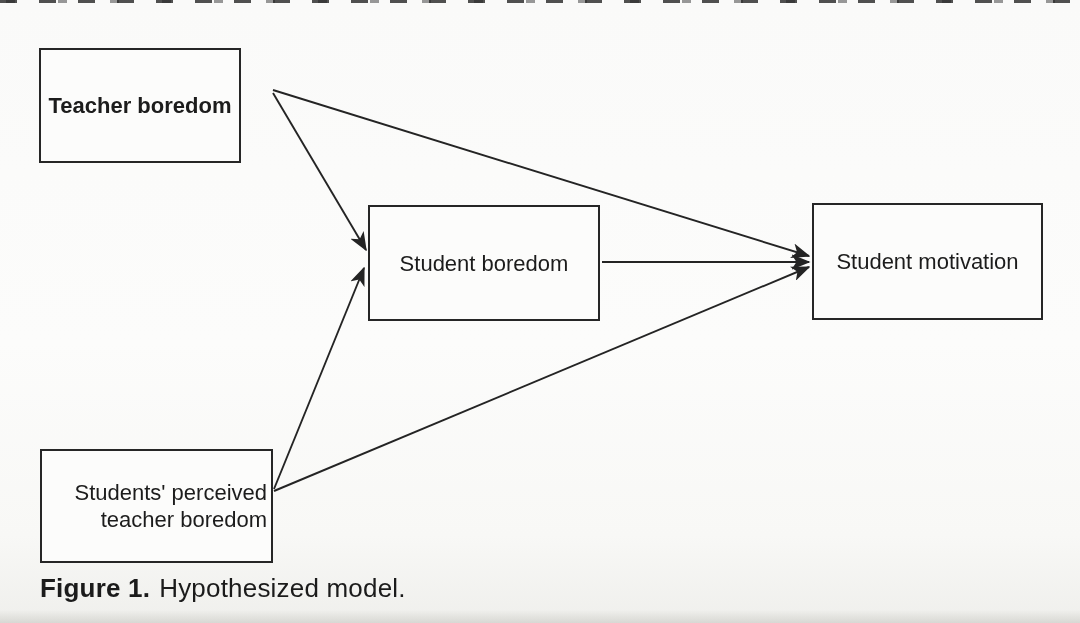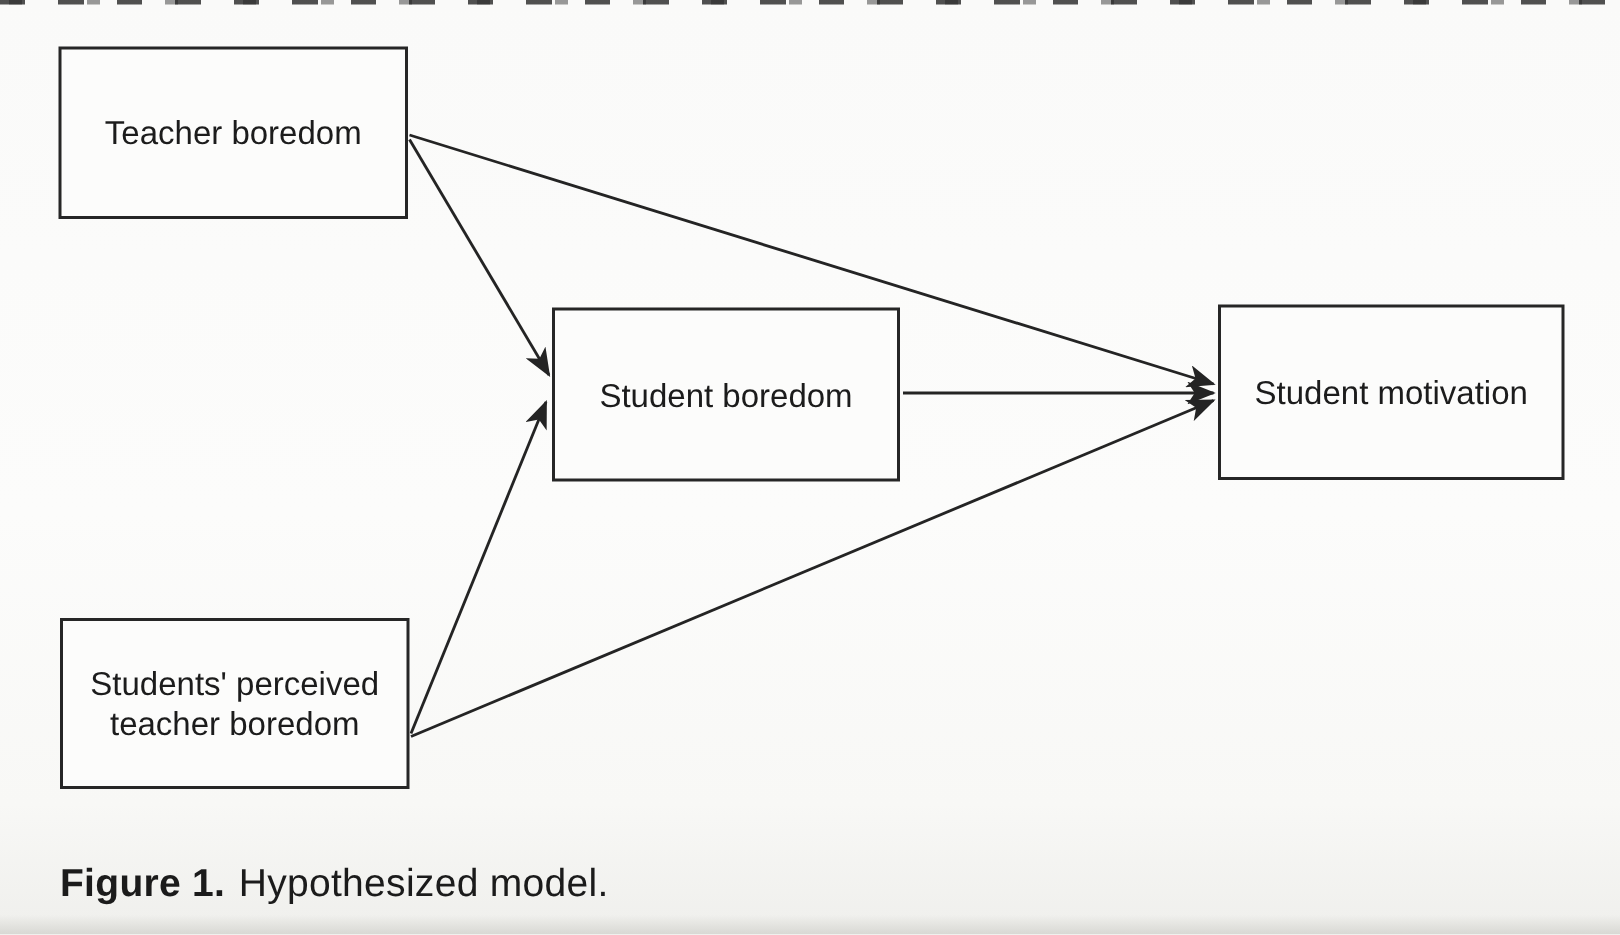--- a/index.html
+++ b/index.html
@@ -46,24 +46,24 @@
     background: #fcfcfb;
     display: flex;
     align-items: center;
     justify-content: center;
     text-align: center;
     font-size: 22px;
     line-height: 27px;
     color: #1c1c1c;
     padding: 0 4px;
   }
-  .node-teacher-boredom   { left: 39px;  top: 31px;  width: 233px; height: 115px; }
+  .node-teacher-boredom   { left: 39px;  top: 48px;  width: 202px; height: 115px; font-weight: bold; }
   .node-student-boredom   { left: 368px; top: 205px; width: 232px; height: 116px; }
   .node-student-motivation{ left: 812px; top: 203px; width: 231px; height: 117px; }
-  .node-students-perceived{ left: 40px;  top: 412px; width: 233px; height: 114px; }
+  .node-students-perceived{ left: 40px;  top: 449px; width: 233px; height: 114px; text-align: right; }
 
   .caption {
     position: absolute;
     left: 40px;
     top: 575px;
     font-size: 26px;
     line-height: 26px;
     color: #1b1b1b;
     letter-spacing: .2px;
   }

